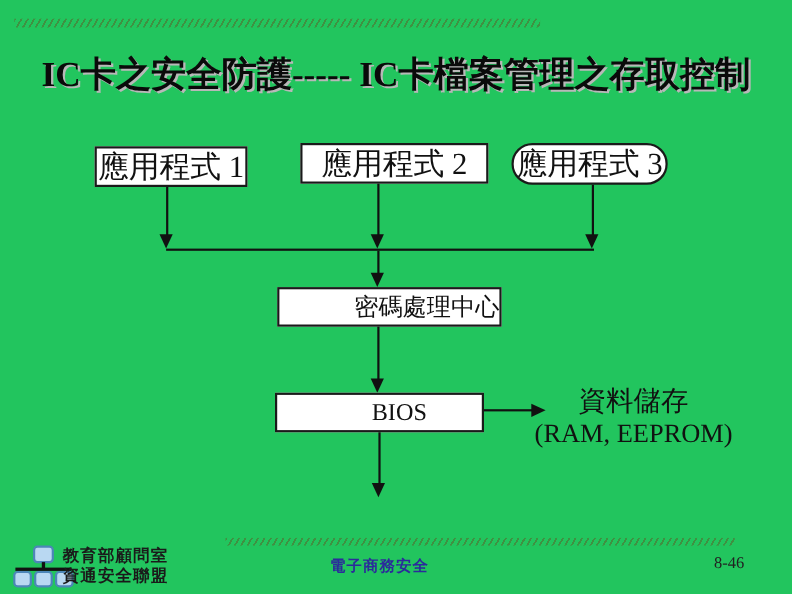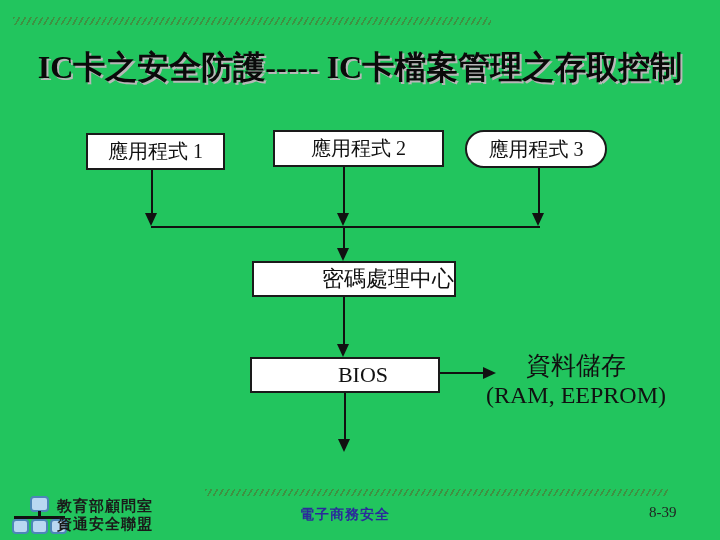--- a/index.html
+++ b/index.html
@@ -14,21 +14,21 @@
   .hatch-top{left:13px;top:17px;width:478px;height:8px;}
   .hatch-bottom{left:205px;top:489px;width:463px;height:7px;}
   .slide-title{
     position:absolute;left:0;top:46px;width:720px;text-align:center;
     font-size:32px;font-weight:bold;letter-spacing:0px;color:#0a0a0a;
     text-shadow:2px 2px 0 #b8b8b8;white-space:nowrap;
   }
   .node{
     position:absolute;box-sizing:border-box;border:2px solid #1a1a1a;background:#fff;
     display:flex;align-items:center;justify-content:center;
-    font-size:20px;color:#111;white-space:nowrap;
+    font-size:28px;color:#111;white-space:nowrap;
   }
   .node-app1{left:86px;top:133px;width:139px;height:37px;}
   .node-app2{left:273px;top:130px;width:171px;height:37px;}
   .node-app3{left:465px;top:130px;width:142px;height:38px;border-radius:19px;}
   .node-pwd{left:252px;top:261px;width:204px;height:36px;font-size:22px;justify-content:flex-end;}
   .node-bios{left:250px;top:357px;width:190px;height:36px;font-size:22px;padding-left:36px;}
   .vline,.hline{position:absolute;background:#111;}
   .vline{width:2px;}
   .hline{height:2px;}
   .v-app1{left:151px;top:170px;height:44px;}
@@ -144,15 +144,15 @@
     <div class="sq sq-b1"></div>
     <div class="sq sq-b2"></div>
     <div class="sq sq-b3"></div>
   </div>
   <div class="logo-text">
     <div>教育部顧問室</div>
     <div>資通安全聯盟</div>
   </div>
 
   <div class="footer-course">電子商務安全</div>
-  <div class="page-num">8-39</div>
+  <div class="page-num">8-46</div>
 
 </div>
 
 </body></html>

